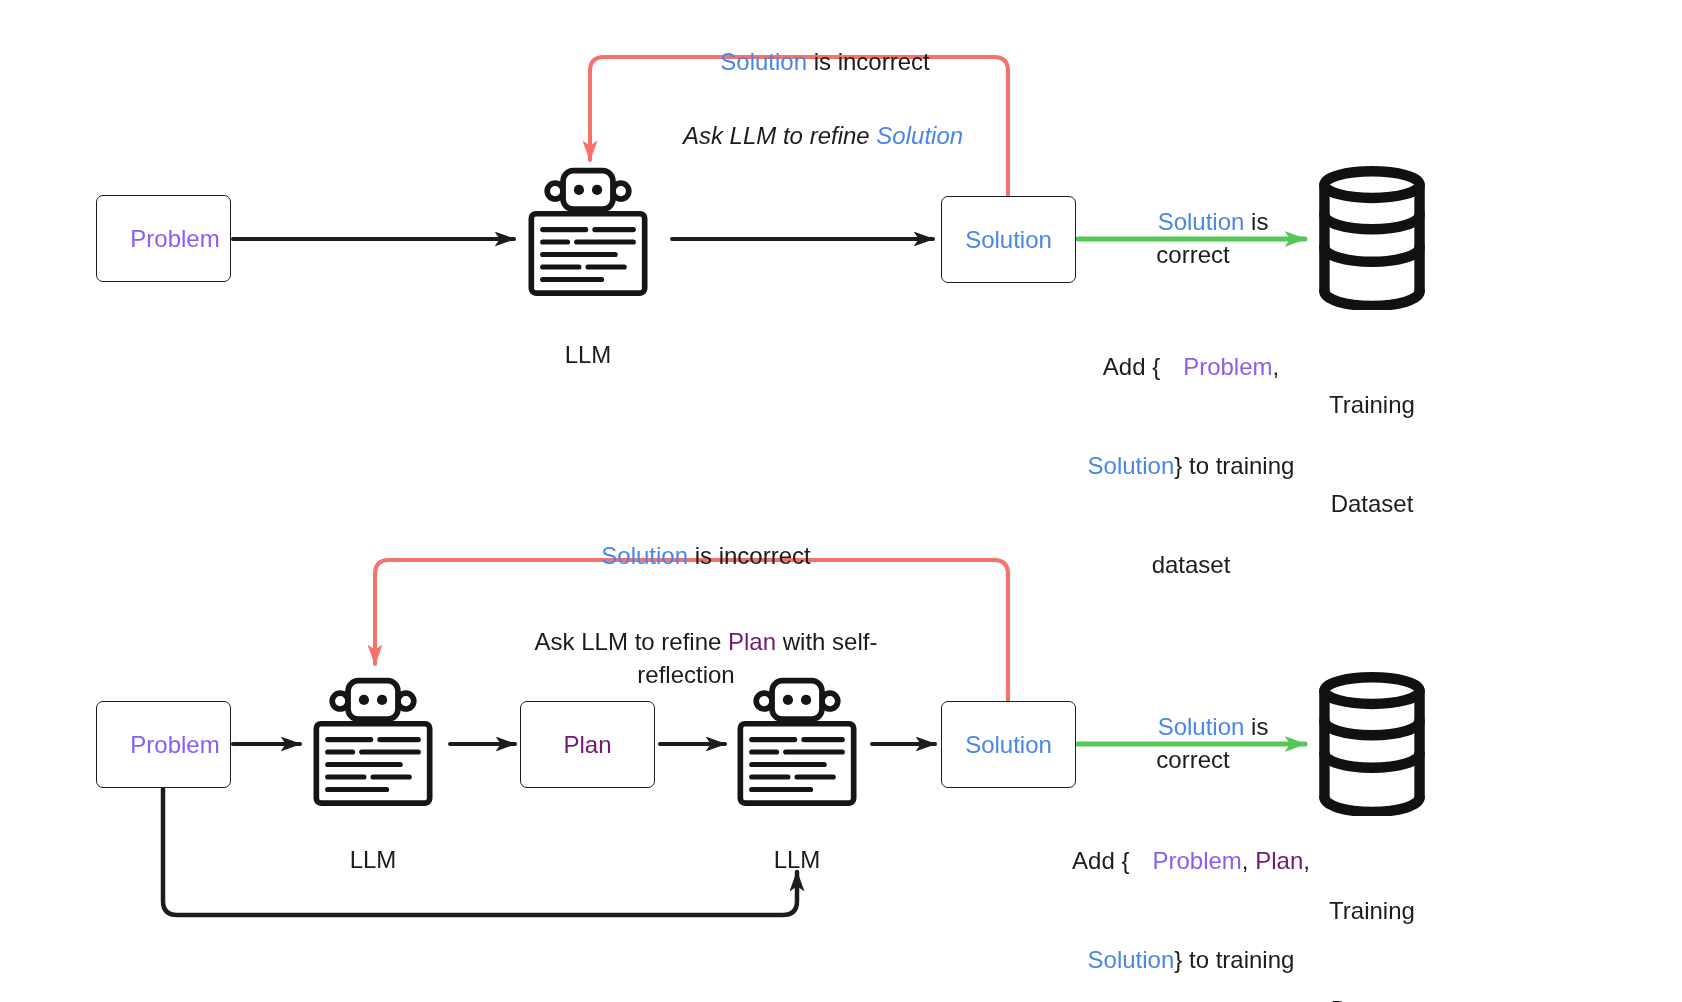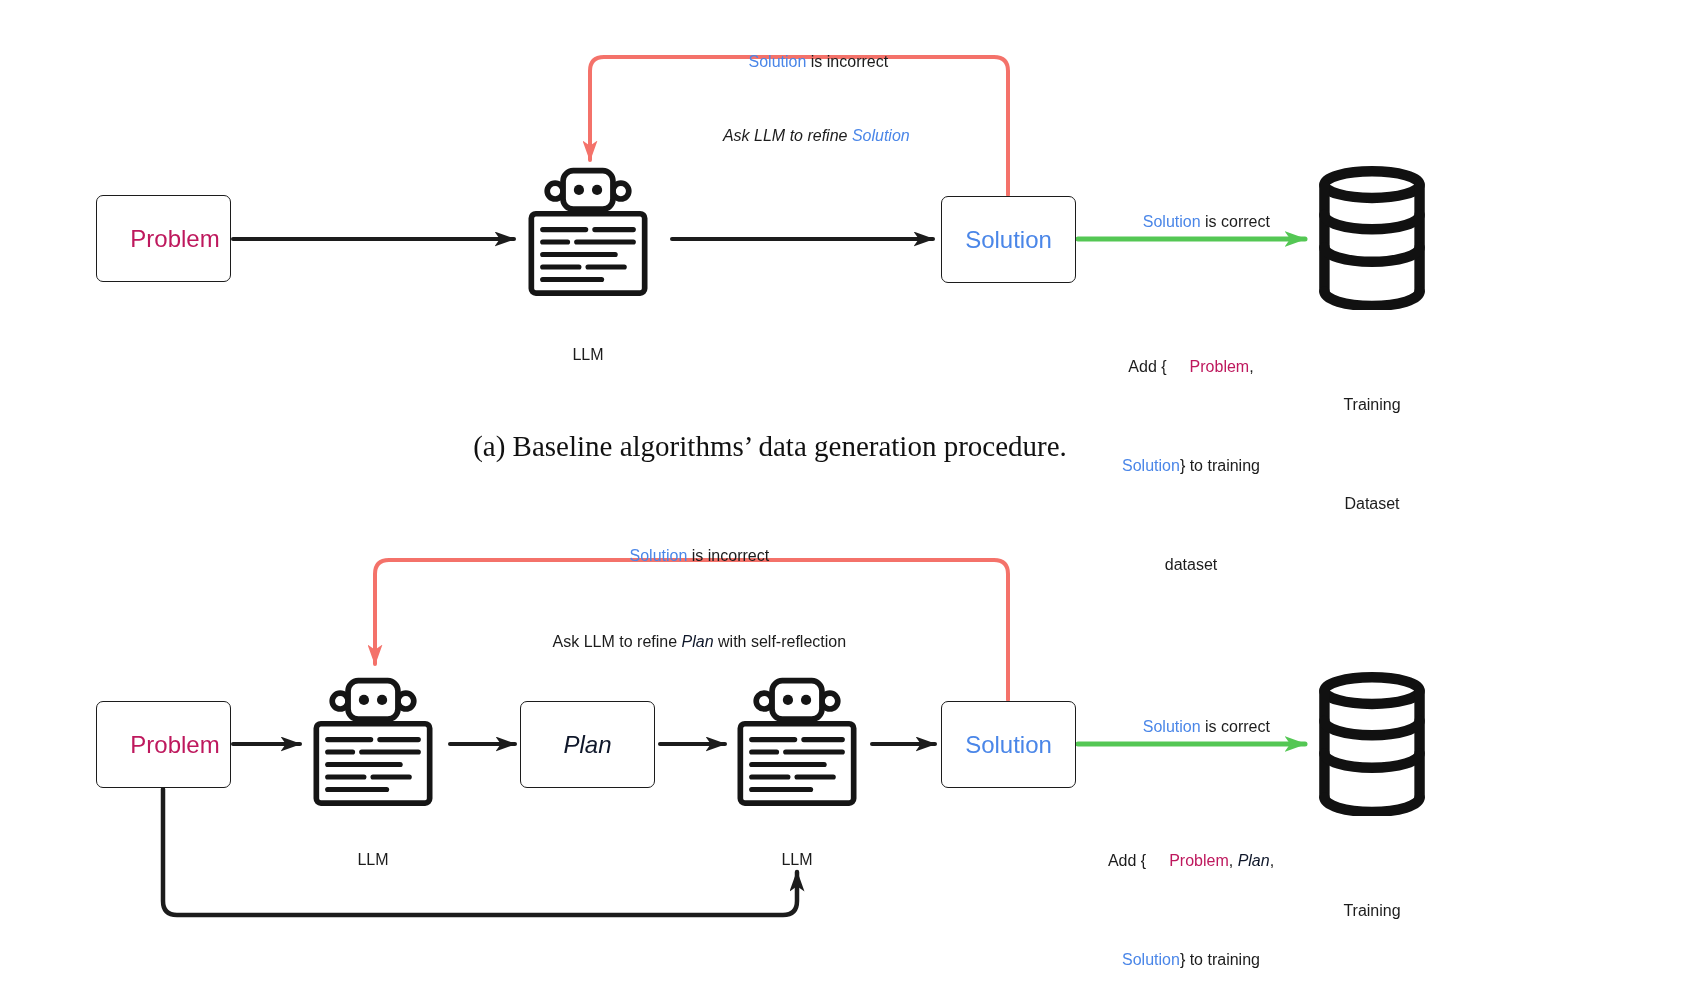--- a/index.html
+++ b/index.html
@@ -21,29 +21,29 @@
     border: 1.5px solid #1c1c1c;
     border-radius: 7px;
     background: #ffffff;
     display: flex;
     align-items: center;
     justify-content: center;
     font-size: 24px;
   }
   .label {
     position: absolute;
-    font-size: 16px;
+    font-size: 24px;
     text-align: center;
     white-space: pre-wrap;
     line-height: 33px;
   }
   .icon-wrap { position: absolute; }
   .c-blue   { color: #4a86e8; }
-  .c-purple { color: #be185d; padding-left: 23px; }
-  .c-orange { color: #0f172a; font-style: italic; }
+  .c-purple { color: #8b5cf6; padding-left: 23px; }
+  .c-orange { color: #701a75; }
   .caption {
     position: absolute;
     font-family: "Liberation Serif", serif;
     font-size: 29px;
     color: #111111;
     text-align: center;
     white-space: pre-wrap;
   }
 </style>
 </head>
@@ -136,21 +136,20 @@
           <path d="M9 108 C 9 115 27 120.5 50 120.5 C 73 120.5 91 115 91 108"></path>
         </g>
       </svg>
     </div>
     <div class="label" style="left:1302px; top:322px; width:140px;">
       <div>Training</div>
       <div>Dataset</div>
     </div>
   </div>
 
-  <div class="caption" style="left:420px; top:430px; width:700px;">(a) Baseline algorithms’ data generation procedure.</div>
 
   <div>
 
     <div class="label" style="left:536px; top:506px; width:300px;">
       <span class="c-blue">Solution</span><span> is incorrect</span>
     </div>
 
     <div class="label" style="left:456px; top:592px; width:460px;">
       <span>Ask LLM to refine </span><span class="c-orange">Plan</span><span> with self-reflection</span>
     </div>

